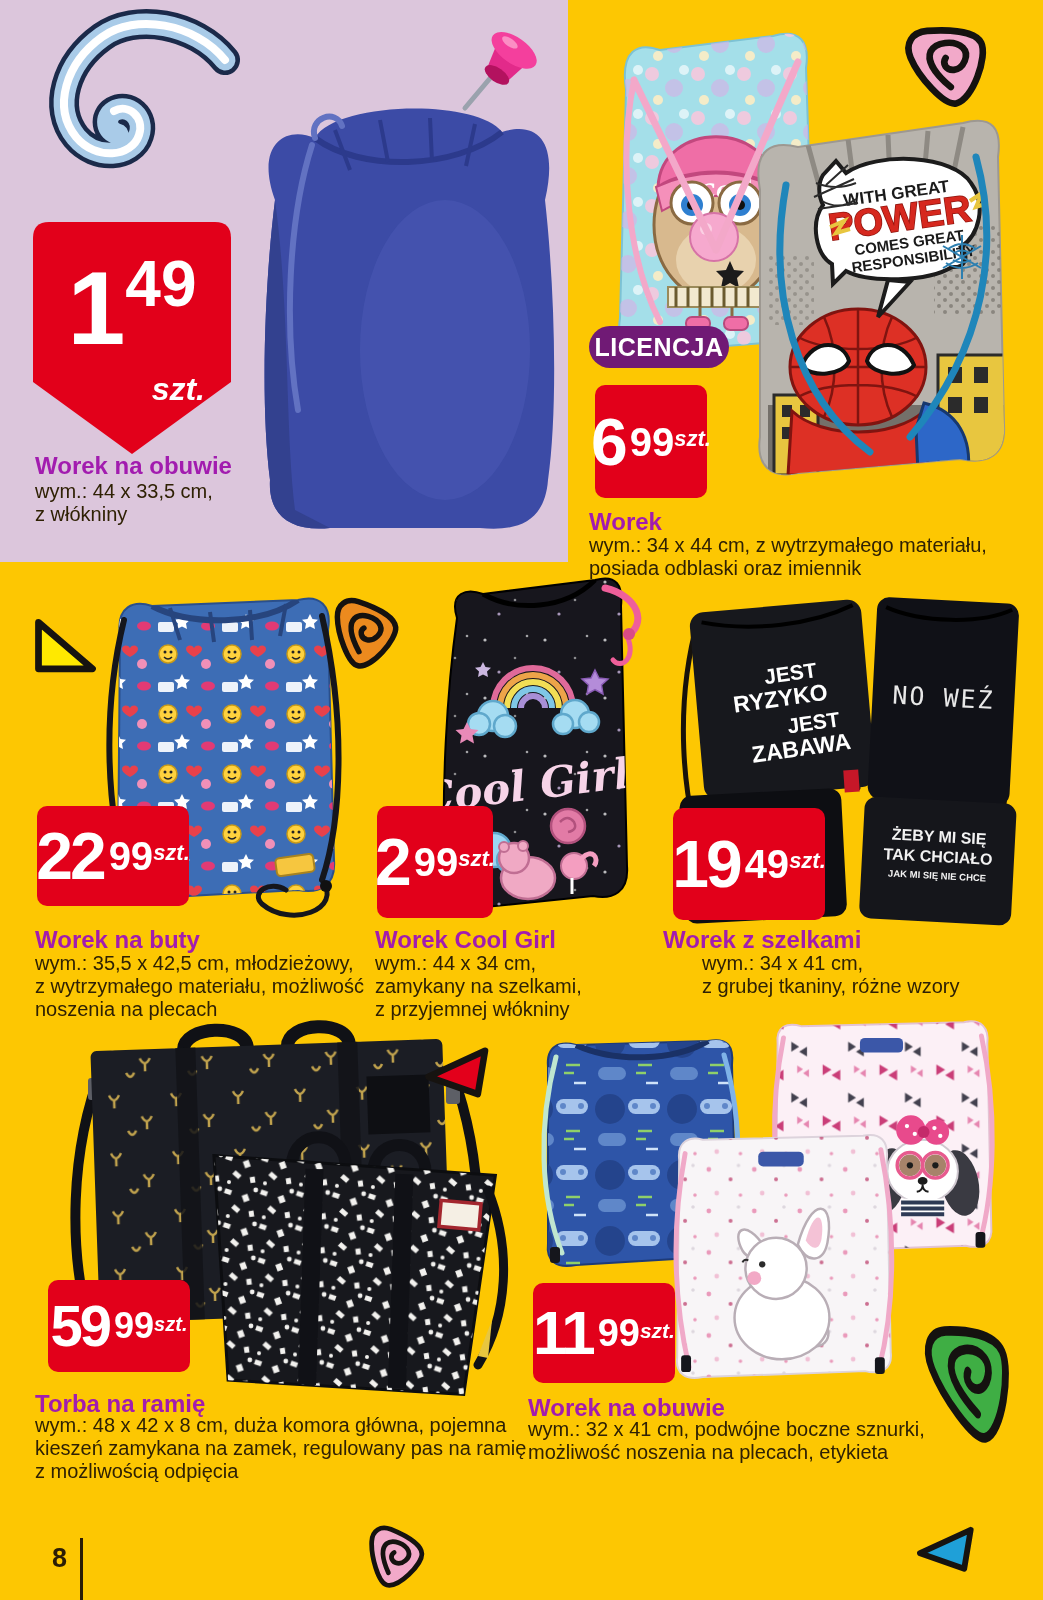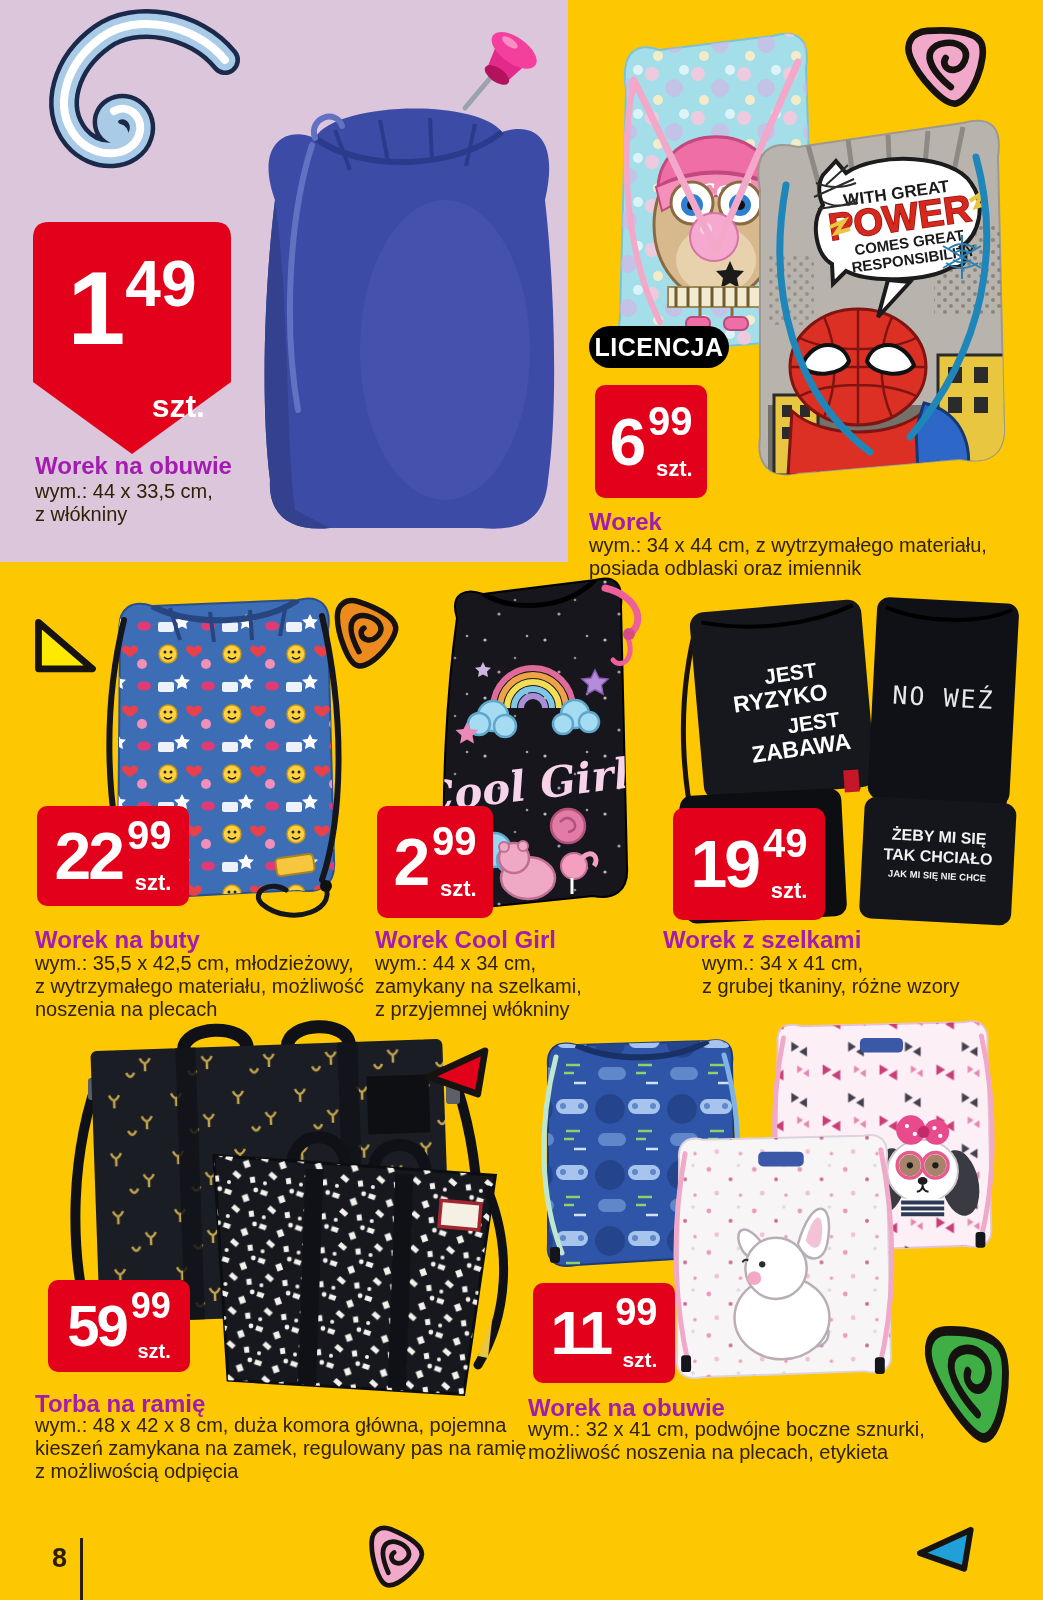--- a/index.html
+++ b/index.html
@@ -4,34 +4,34 @@
 <style>
   html,body{margin:0;padding:0;background:#888;}
   .page{position:relative;width:1043px;height:1600px;overflow:hidden;
         background:#fdc702;font-family:"Liberation Sans",sans-serif;}
   .abs{position:absolute;}
   .panel{position:absolute;left:0;top:0;width:568px;height:562px;background:#dcc6dc;}
   
   .pb{position:absolute;background:#e2001a;border-radius:10px;color:#fff;
       display:flex;align-items:center;justify-content:center;font-weight:700;z-index:6;}
   .pb-main{letter-spacing:-3px;line-height:1;}
-  .pb-right{display:flex;flex-direction:column;align-items:flex-end;margin-left:5px;}
+  .pb-right{display:flex;flex-direction:row;margin-left:5px;}
   .pb-sup{line-height:.85;}
-  .pb-unit{line-height:1;margin-top:20px;}
+  .pb-unit{line-height:1;margin-top:3px;font-style:italic;}
   .sz-md .pb-main{font-size:66px;} .sz-md .pb-sup{font-size:40px;} .sz-md .pb-unit{font-size:22px;}
   .sz-sm .pb-main{font-size:58px;} .sz-sm .pb-sup{font-size:36px;} .sz-sm .pb-unit{font-size:20px;}
   .sz-m2 .pb-main{font-size:62px;} .sz-m2 .pb-sup{font-size:38px;} .sz-m2 .pb-unit{font-size:21px;}
   .pb-pin{position:absolute;z-index:6;color:#fff;font-weight:700;background:transparent;border-radius:0;}
   .pb-pin .row{position:absolute;left:0;top:34px;width:100%;display:flex;justify-content:center;align-items:flex-start;}
   .pb-pin .pb-main{font-size:104px;} .pb-pin .pb-sup{font-size:64px;line-height:.9;margin-left:3px;}
   .pb-pin .pb-unit{position:absolute;top:148px;right:26px;font-size:32px;}
   
   .title{position:absolute;font-weight:700;font-size:24px;color:#a21caf;z-index:5;white-space:nowrap;}
   .desc{position:absolute;font-size:20px;line-height:23px;color:#2f2104;z-index:5;white-space:nowrap;}
-  .license{position:absolute;background:#000000;color:#fff;font-weight:700;font-size:25px;
+  .license{position:absolute;background:#701a75;color:#fff;font-weight:700;font-size:25px;
            display:flex;align-items:center;justify-content:center;border-radius:22px;z-index:6;letter-spacing:.5px;}
   .pagenum{position:absolute;font-weight:700;font-size:27px;color:#2b1d05;z-index:6;}
   .vline{position:absolute;width:3px;background:#2b1d05;z-index:6;}
   svg{position:absolute;overflow:visible;}
   svg text{font-family:"Liberation Sans",sans-serif;}
   .script{font-family:"DejaVu Serif",serif;font-style:italic;font-weight:bold;}
 </style>
 </head>
 <body>
 

